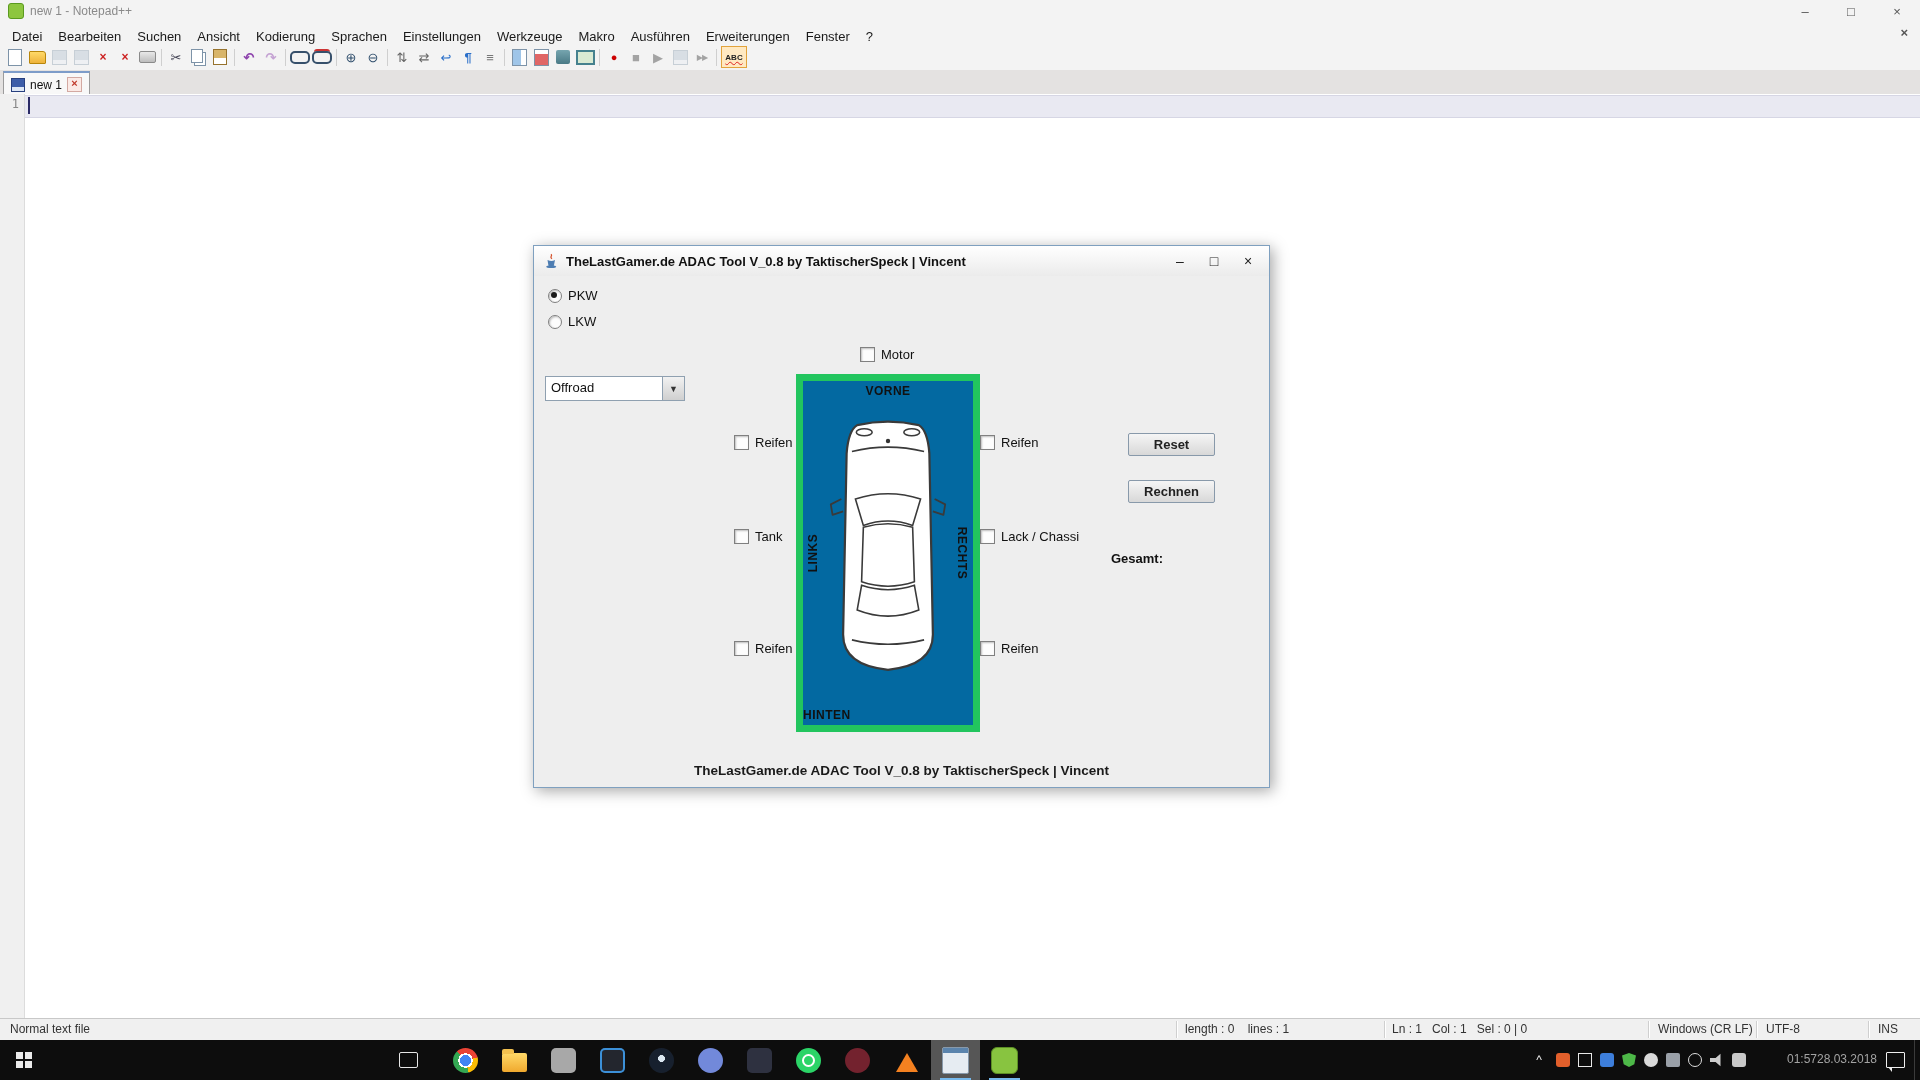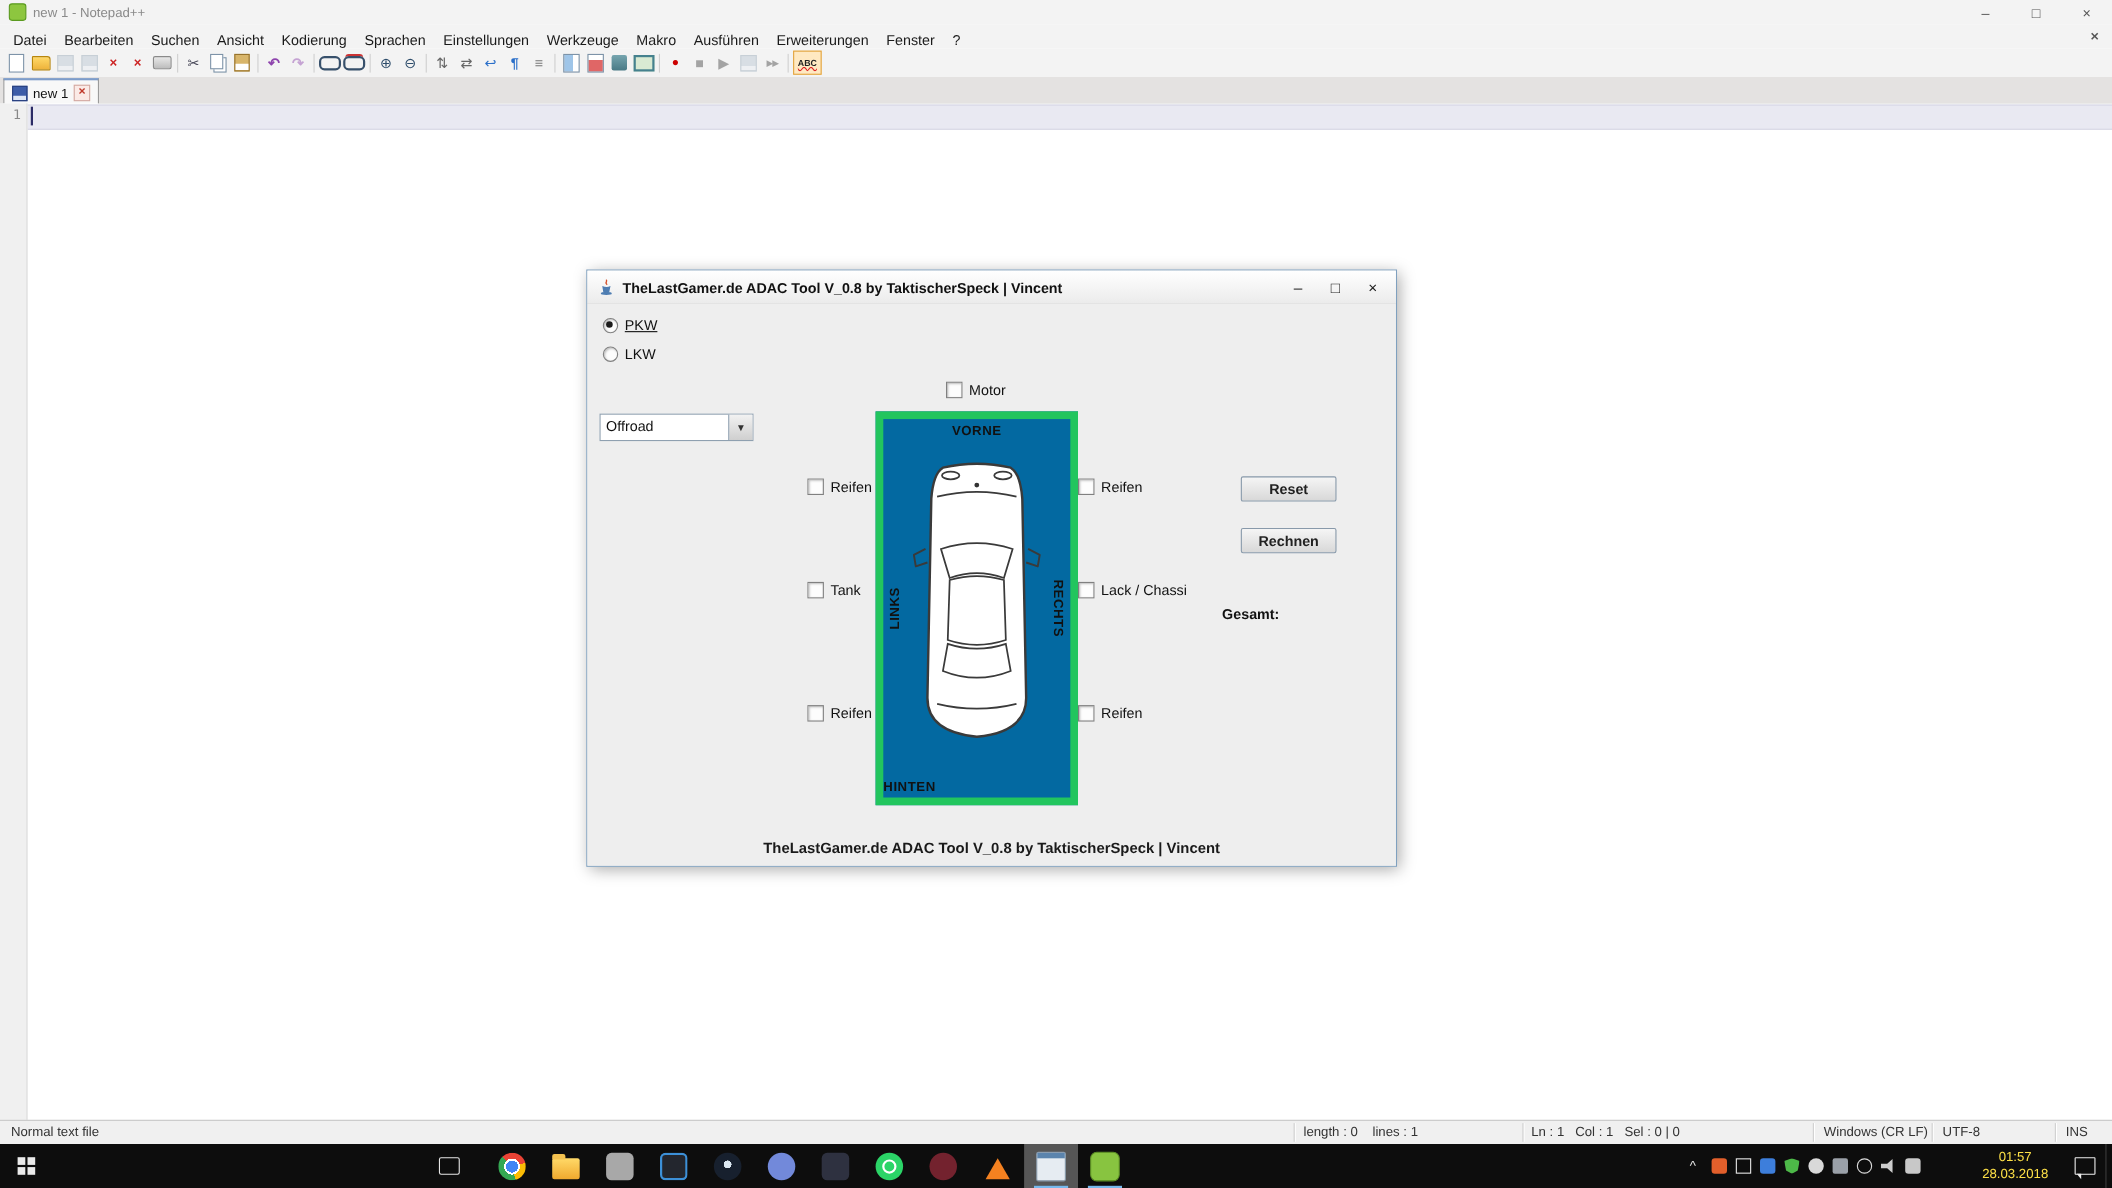--- a/index.html
+++ b/index.html
@@ -126,21 +126,21 @@
   .tri{position:absolute;top:13px;width:14px;height:14px;}
   .tri-1{background:#e25f2b;border-radius:3px;}
   .tri-2{border:1.5px solid #e8e8e8;box-sizing:border-box;}
   .tri-3{background:#3d7edb;border-radius:3px;}
   .tri-4{background:#4db848;clip-path:polygon(50% 0,100% 18%,88% 80%,50% 100%,12% 80%,0 18%);}
   .tri-5{background:#d9d9d9;border-radius:50%;}
   .tri-6{background:#9aa0a8;border-radius:2px;}
   .tri-7{border:1.5px solid #ddd;border-radius:50%;box-sizing:border-box;}
   .tri-8{background:#ccc;clip-path:polygon(0 35%,40% 35%,75% 5%,75% 95%,40% 65%,0 65%);}
   .tri-9{background:#c8c8c8;border-radius:3px;}
-  .tb-clock{position:absolute;left:1790px;top:0;width:84px;height:40px;display:flex;flex-direction:column;align-items:center;justify-content:center;color:#fde047;font-size:12px;line-height:1.3;}
+  .tb-clock{position:absolute;left:1790px;top:0;width:84px;height:40px;display:flex;flex-direction:row;align-items:center;justify-content:center;color:#a3a3a3;font-size:12px;line-height:1.3;}
   .tb-action{position:absolute;left:1878px;top:0;width:34px;height:40px;display:flex;align-items:center;justify-content:center;}
   .ac-icon{width:17px;height:14px;border:1.5px solid #eee;border-radius:1px;position:relative;}
   .ac-icon::after{content:"";position:absolute;left:1px;bottom:-5px;border-left:4px solid transparent;border-right:0 solid transparent;border-top:5px solid #eee;}
   .show-desktop{position:absolute;right:0;top:0;width:5px;height:40px;border-left:1px solid #3a3a3a;}
 </style>
 </head>
 <body>
 
 <div id="screen">
 
@@ -254,21 +254,21 @@
       </span>
       <span class="dlg-title">TheLastGamer.de ADAC Tool V_0.8 by TaktischerSpeck | Vincent</span>
       <span class="dlg-controls">
         <span class="dlg-btn">–</span>
         <span class="dlg-btn">□</span>
         <span class="dlg-btn">×</span>
       </span>
     </div>
     <div class="dlg-body">
 
-      <label class="radio-row" style="left:14px;top:12px;text-decoration:underline;">
+      <label class="radio-row" style="left:14px;top:12px;">
         <span class="rad sel"></span>
         <span>PKW</span>
       </label>
       <label class="radio-row" style="left:14px;top:38px;">
         <span class="rad"></span>
         <span>LKW</span>
       </label>
 
       <label class="check-row" style="left:326px;top:71px;">
         <span class="cbx"></span>

